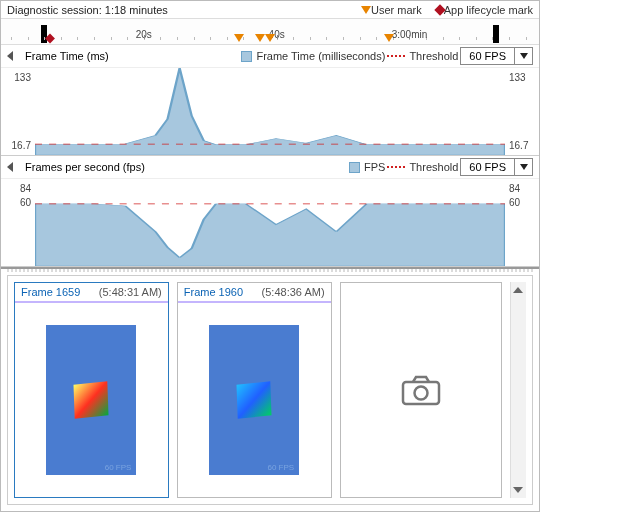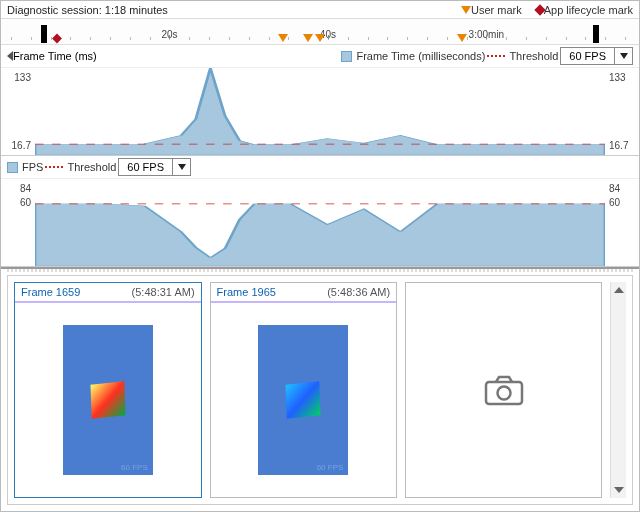--- a/index.html
+++ b/index.html
@@ -5,21 +5,21 @@
   * { box-sizing: border-box; margin: 0; padding: 0; }
   body {
     font-family: "Segoe UI", Tahoma, sans-serif;
     font-size: 11px;
     background: #fff;
     width: 640px;
     height: 512px;
     overflow: hidden;
   }
   .frame {
-    width: 640px;
+    width: 540px;
     height: 512px;
     border: 1px solid #bbb;
     display: flex;
     flex-direction: column;
   }
   
   .header {
     display: flex;
     align-items: center;
     justify-content: space-between;
@@ -51,21 +51,21 @@
   .user-mark-tl { position: absolute; top: 15px; width: 0; height: 0; border-left: 5px solid transparent; border-right: 5px solid transparent; border-top: 8px solid #e88400; transform: translateX(-50%);}
   .app-mark-tl  { position: absolute; top: 16px; width: 7px; height: 7px; background: #b01020; transform: translate(-50%,0) rotate(45deg);}
 
   
   .panel-head {
     display: flex; align-items: center; justify-content: space-between;
     padding: 2px 6px;
     border-bottom: 1px solid #eee;
     background: #fff;
   }
-  .panel-head .left { display: flex; align-items: center; gap: 0; }
+  .panel-head .left { display: flex; align-items: center; gap: 12px; }
   .tri { width: 0; height: 0; border-top: 5px solid transparent; border-bottom: 5px solid transparent; border-right: 6px solid #555; cursor: pointer;}
   .panel-head .right { display: flex; align-items: center; gap: 2px; }
   .legend-item { display: inline-flex; align-items: center; gap: 4px; color: #333; }
   .sw-fill { width: 11px; height: 11px; background: #a7c7de; border: 1px solid #6da4c9;}
   .sw-thresh { width: 18px; height: 0; border-top: 2px dotted #d02020; }
   .combo {
     display: flex; align-items: center;
     border: 1px solid #888; height: 18px;
   }
   .combo span { padding: 0 8px; }
@@ -229,20 +229,24 @@
     <span class="ylab right" style="top:4px">133</span>
     <span class="ylab left" style="bottom:4px">16.7</span>
     <span class="ylab right" style="bottom:4px">16.7</span>
     <div class="plot"><svg id="svg-ft" width="100%" height="100%" preserveAspectRatio="none" viewBox="0 0 100 100">
           <path d="M 0 100 L 0 87.96992481203007 L 6.41025641025641 87.96992481203007 L 12.82051282051282 87.96992481203007 L 19.230769230769234 87.21804511278195 L 25.64102564102564 77.44360902255639 L 28.205128205128204 58.64661654135339 L 30.76923076923077 0 L 33.33333333333333 54.88721804511278 L 35.8974358974359 83.45864661654136 L 38.46153846153847 87.96992481203007 L 44.871794871794876 87.96992481203007 L 51.28205128205128 81.203007518797 L 57.692307692307686 86.46616541353383 L 64.1025641025641 77.44360902255639 L 70.51282051282051 87.96992481203007 L 76.92307692307693 87.96992481203007 L 83.33333333333334 87.96992481203007 L 89.74358974358975 87.96992481203007 L 100 87.96992481203007 L 100 100 Z" fill="#a7c7de" stroke="#6da4c9" stroke-width="0.5"></path>
           <line x1="0" x2="100" y1="87.44360902255639" y2="87.44360902255639" stroke="#d02020" stroke-width="0.7" stroke-dasharray="1.5 1.5"></line>
         </svg></div>
   </div>
 
   <div class="panel-head">
+    <div class="left">
+      <div class="tri"></div>
+      <span>Frames per second (fps)</span>
+    </div>
     <div class="right">
       <span class="legend-item">
         <span class="sw-fill"></span>
         <span>FPS</span>
       </span>
       <span class="legend-item">
         <span class="sw-thresh"></span>
         <span>Threshold</span>
       </span>
       <div class="combo">
@@ -275,21 +279,21 @@
           <div class="phone">
             <div class="cube a">
                 <div class="top"></div>
               </div>
             <span class="fps-mini">60 FPS</span>
           </div>
         </div>
       </div>
       <div class="card">
         <div class="card-head">
-          <span class="fname">Frame 1965</span>
+          <span class="fname">Frame 1960</span>
           <span class="ftime">(5:48:36 AM)</span>
         </div>
         <div class="thumb">
           <div class="phone">
             <div class="cube b">
                 <div class="top"></div>
               </div>
             <span class="fps-mini">60 FPS</span>
           </div>
         </div>

